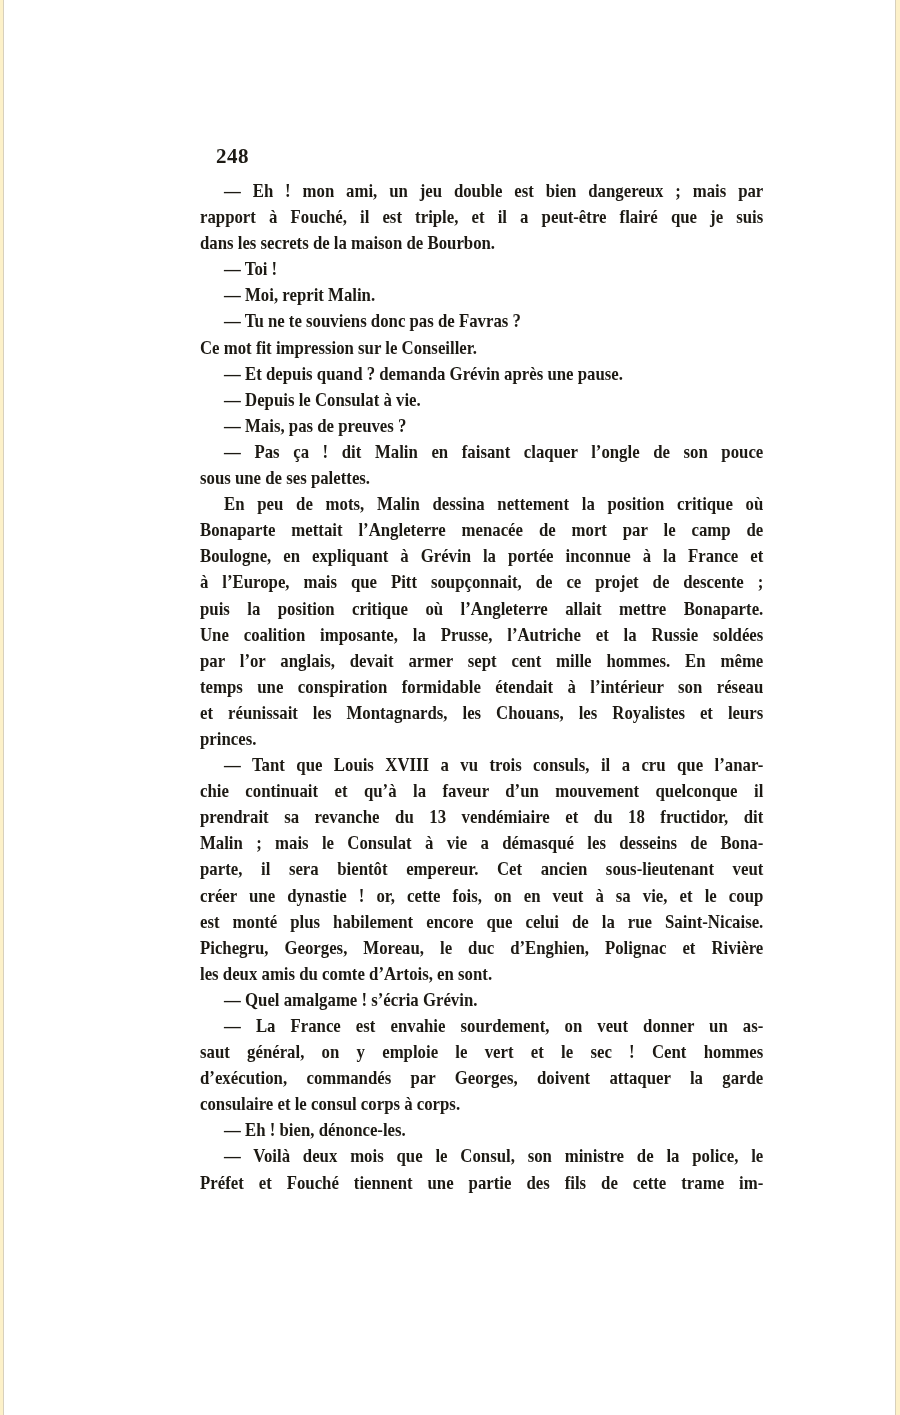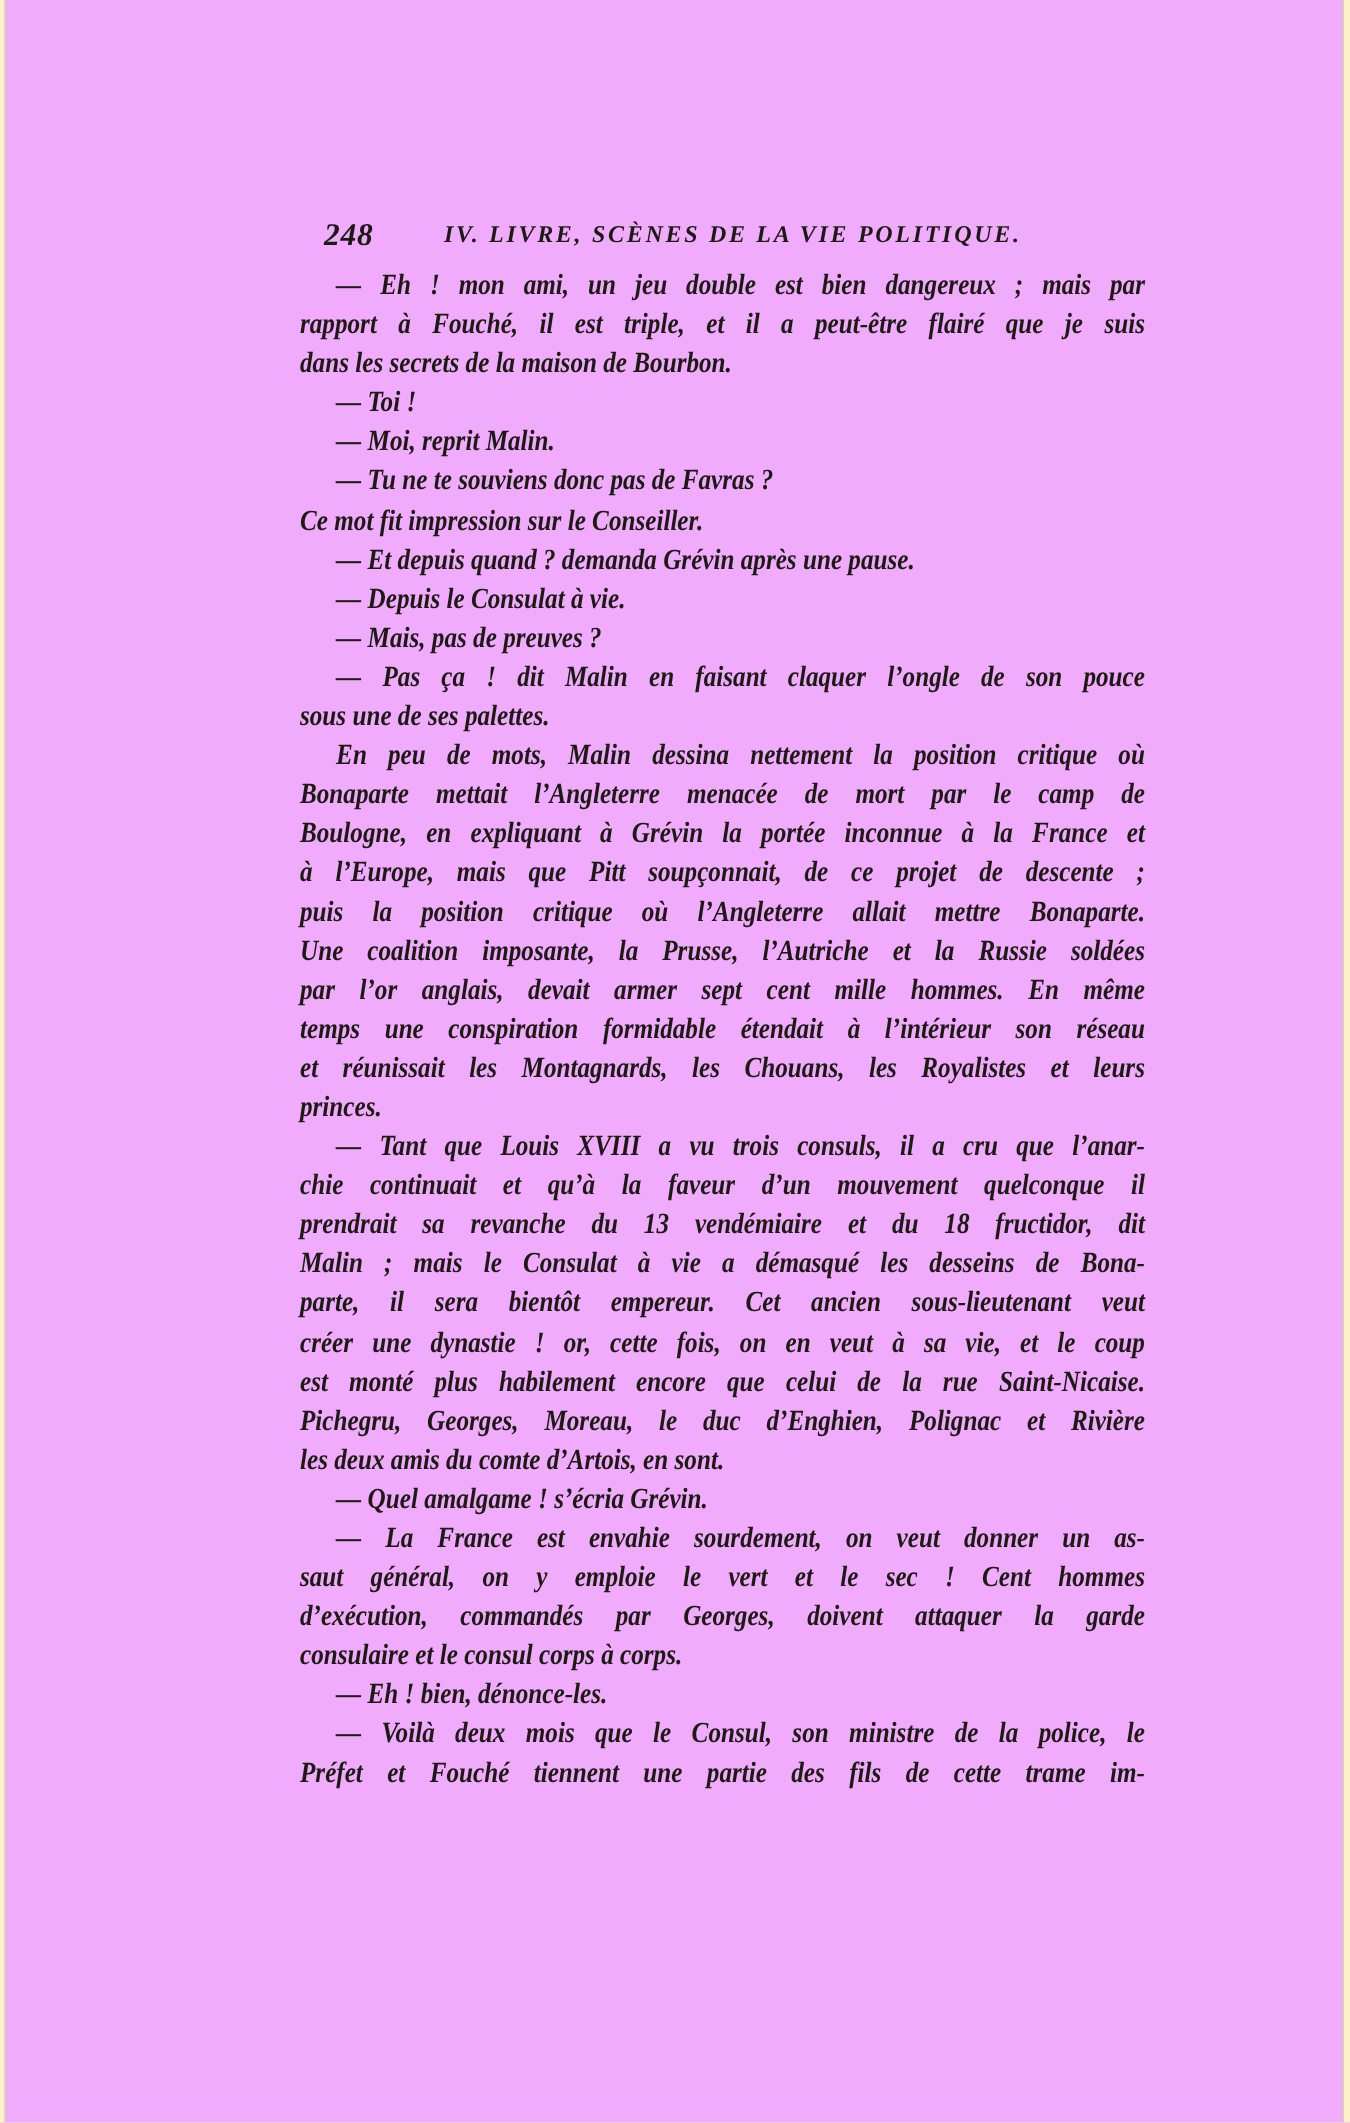--- a/index.html
+++ b/index.html
@@ -14,25 +14,24 @@
       overflow: hidden;
       font-family: "Liberation Serif", "DejaVu Serif", serif;
       color: #1d1a14;
     }
     .page {
       position: absolute;
       left: 3px;
       top: 0;
       width: 893px;
       height: 1415px;
-      background: #f0abfc;
+      background: #ffffff;
       border-left: 1px solid #d8d0bc;
       border-right: 1px solid #d8d0bc;
       box-sizing: border-box;
-      font-style: italic;
     }
     .header {
       position: absolute;
       left: 212px;
       top: 144px;
       width: 560px;
       height: 30px;
       font-weight: bold;
     }
     .page-number {
@@ -76,21 +75,20 @@
       padding-left: 28px;
       box-sizing: border-box;
     }
   </style>
 </head>
 <body>
 
 <div class="page">
   <div class="header">
     <span class="page-number">248</span>
-    <span class="running-title">IV. LIVRE, SCÈNES DE LA VIE POLITIQUE.</span>
   </div>
   <div class="body-text" id="body-text">
       <div class="line indent">— Eh ! mon ami, un jeu double est bien dangereux ; mais par</div>
       <div class="line">rapport à Fouché, il est triple, et il a peut-être flairé que je suis</div>
       <div class="line last">dans les secrets de la maison de Bourbon.</div>
       <div class="line indent last">— Toi !</div>
       <div class="line indent last">— Moi, reprit Malin.</div>
       <div class="line indent last">— Tu ne te souviens donc pas de Favras ?</div>
       <div class="line last">Ce mot fit impression sur le Conseiller.</div>
       <div class="line indent last">— Et depuis quand ? demanda Grévin après une pause.</div>

